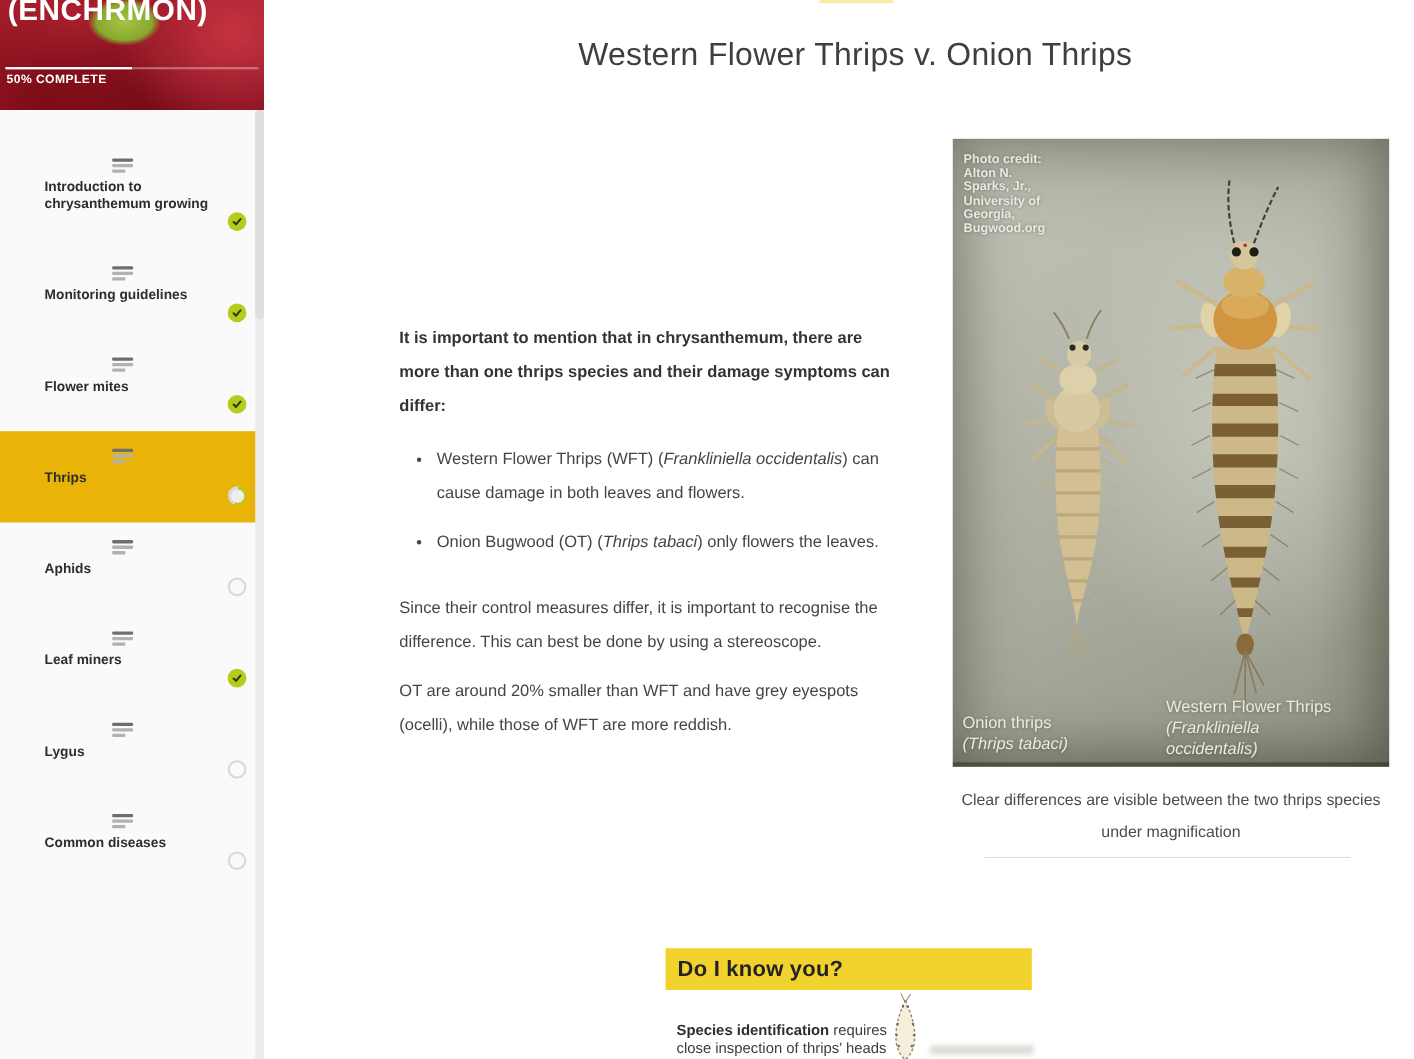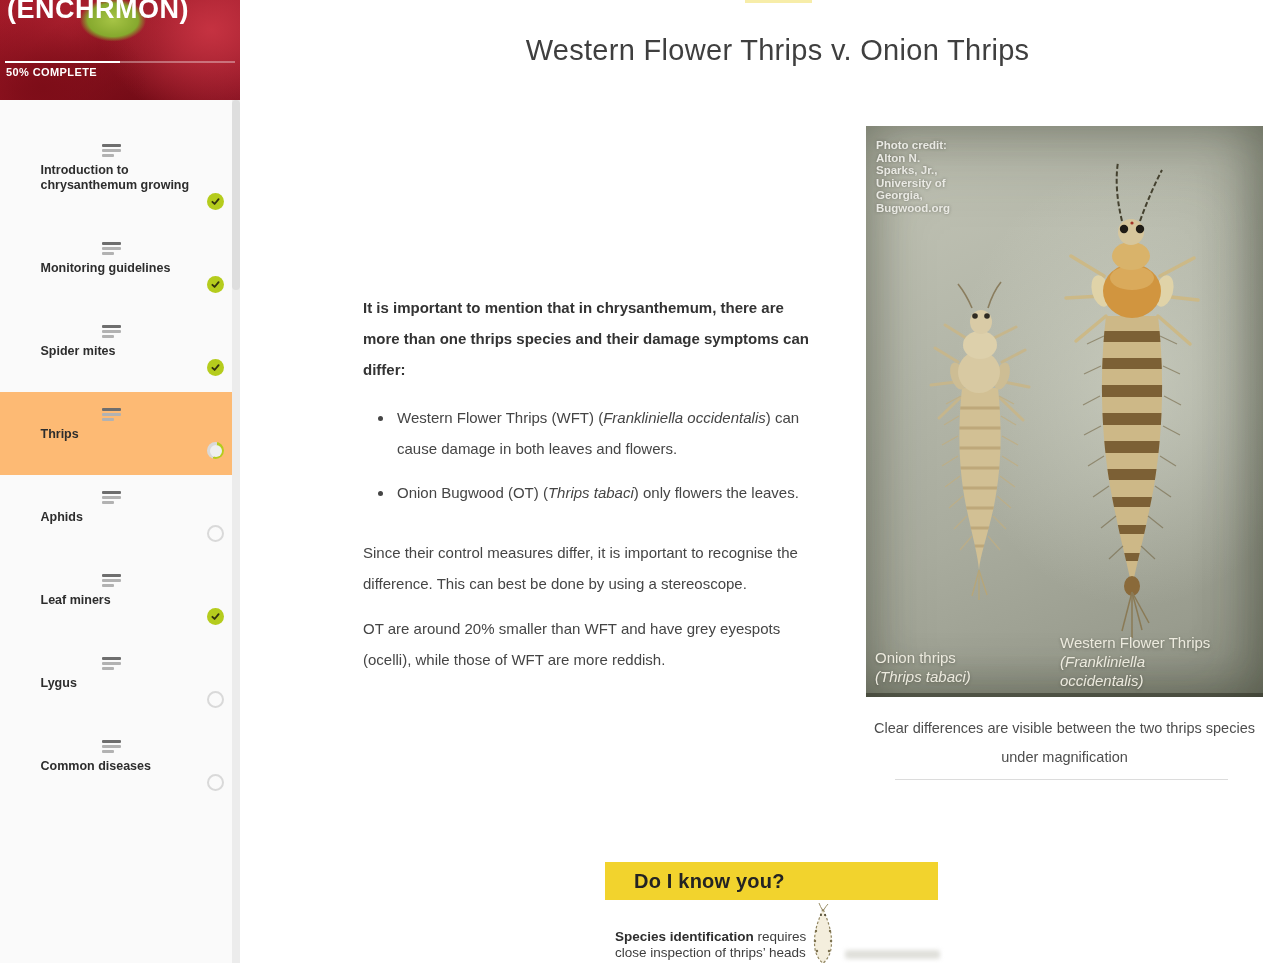--- a/index.html
+++ b/index.html
@@ -18,21 +18,21 @@
       radial-gradient(ellipse 120px 90px at 30% 35%, #b42433 0%, rgba(180,36,51,0) 75%),
       linear-gradient(135deg, #a31a28 0%, #8e1220 45%, #9c1a2a 70%, #831020 100%);
   }
   .sb-title { position:absolute; left:7px; top:-6px; color:#ffffff; font-size:27px; font-weight:bold; letter-spacing:0.5px; }
   .sb-progress-track { position:absolute; left:5px; top:61px; width:230px; height:2px; background:rgba(255,255,255,0.35); }
   .sb-progress-fill { height:2px; width:50%; background:#ffffff; }
   .sb-progress-label { position:absolute; left:6px; top:66px; color:#ffffff; font-size:11px; font-weight:bold; letter-spacing:0.4px; }
 
   .nav { position:absolute; left:0; top:100px; width:240px; padding-top:28px; }
   .nav-item { display:flex; align-items:center; padding:16px 16px 16px 9px; min-height:47px; cursor:pointer;flex-direction:column; }
-  .nav-item.active { background:#fdba74; }
+  .nav-item.active { background:#eab308; }
   .lines-icon { width:19px; flex:0 0 19px; margin-right:11px; }
   .lines-icon i { display:block; height:2.5px; border-radius:1px; margin-bottom:2.6px; }
   .lines-icon i:nth-child(1){ width:19px; background:#6e6e6e; }
   .lines-icon i:nth-child(2){ width:19px; background:#b2b2b2; }
   .lines-icon i:nth-child(3){ width:12px; background:#b2b2b2; margin-bottom:0; }
   .nav-label { font-size:12.5px; font-weight:bold; color:#2d2d2d; line-height:15px; width:152px; }
   .status { margin-left:auto; width:17px; height:17px; flex:0 0 17px; border-radius:50%; position:relative; }
   .status.complete { background:#b5cc1d; display:flex; align-items:center; justify-content:center; }
   .status.complete svg { width:11px; height:11px; }
   .status.empty { border:2.5px solid #d9d9d9; background:transparent; }
@@ -69,21 +69,21 @@
   .photo-label .latin { font-style:italic; white-space:pre-line; }
   .label-left { left:9px; top:522px; }
   .label-right { left:194px; top:507px; }
 
   .fig-caption { position:absolute; left:866px; top:714px; width:397px; text-align:center;
     font-size:14.5px; line-height:29px; color:#4d4d4d; }
   .fig-divider { position:absolute; left:895px; top:779px; width:333px; height:0; border-top:1px solid #dcdcdc; }
 
   
   .callout-heading { position:absolute; left:605px; top:862px; width:333px; height:38px; background:#f2d32d;
-    font-size:20px; font-weight:bold; color:#232323; line-height:38px; padding-left:29px; letter-spacing:0.2px; }
+    font-size:20px; font-weight:bold; color:#232323; line-height:38px; padding-left:11px; letter-spacing:0.2px; }
   .callout-body { position:absolute; left:615px; top:914px; width:196px; font-size:13.5px; line-height:16.2px; color:#3d3d3d;margin-top:15px; }
   .callout-body b { color:#2e2e2e; }
   .callout-illustration { position:absolute; left:805px; top:903px; width:36px; height:60px; }
   .callout-smudge { position:absolute; left:845px; top:950px; width:95px; height:9px;
     background:rgba(165,165,152,0.35); filter:blur(2px); border-radius:3px; }
 </style>
 </head>
 <body>
 
 <div class="page">
@@ -126,21 +126,21 @@
             </svg>
         </span>
       </div>
 
       <div class="nav-item">
         <span class="lines-icon">
             <i></i>
             <i></i>
             <i></i>
           </span>
-        <span class="nav-label">Spider mites</span>
+        <span class="nav-label">Flower mites</span>
         <span class="status complete">
           <svg viewBox="0 0 12 12">
               <path d="M2.6 6.3 L5 8.7 L9.4 3.4" stroke="#33330f" stroke-width="2" fill="none" stroke-linecap="round" stroke-linejoin="round"></path>
             </svg>
         </span>
       </div>
 
       <div class="nav-item active">
         <span class="lines-icon">
             <i></i>

